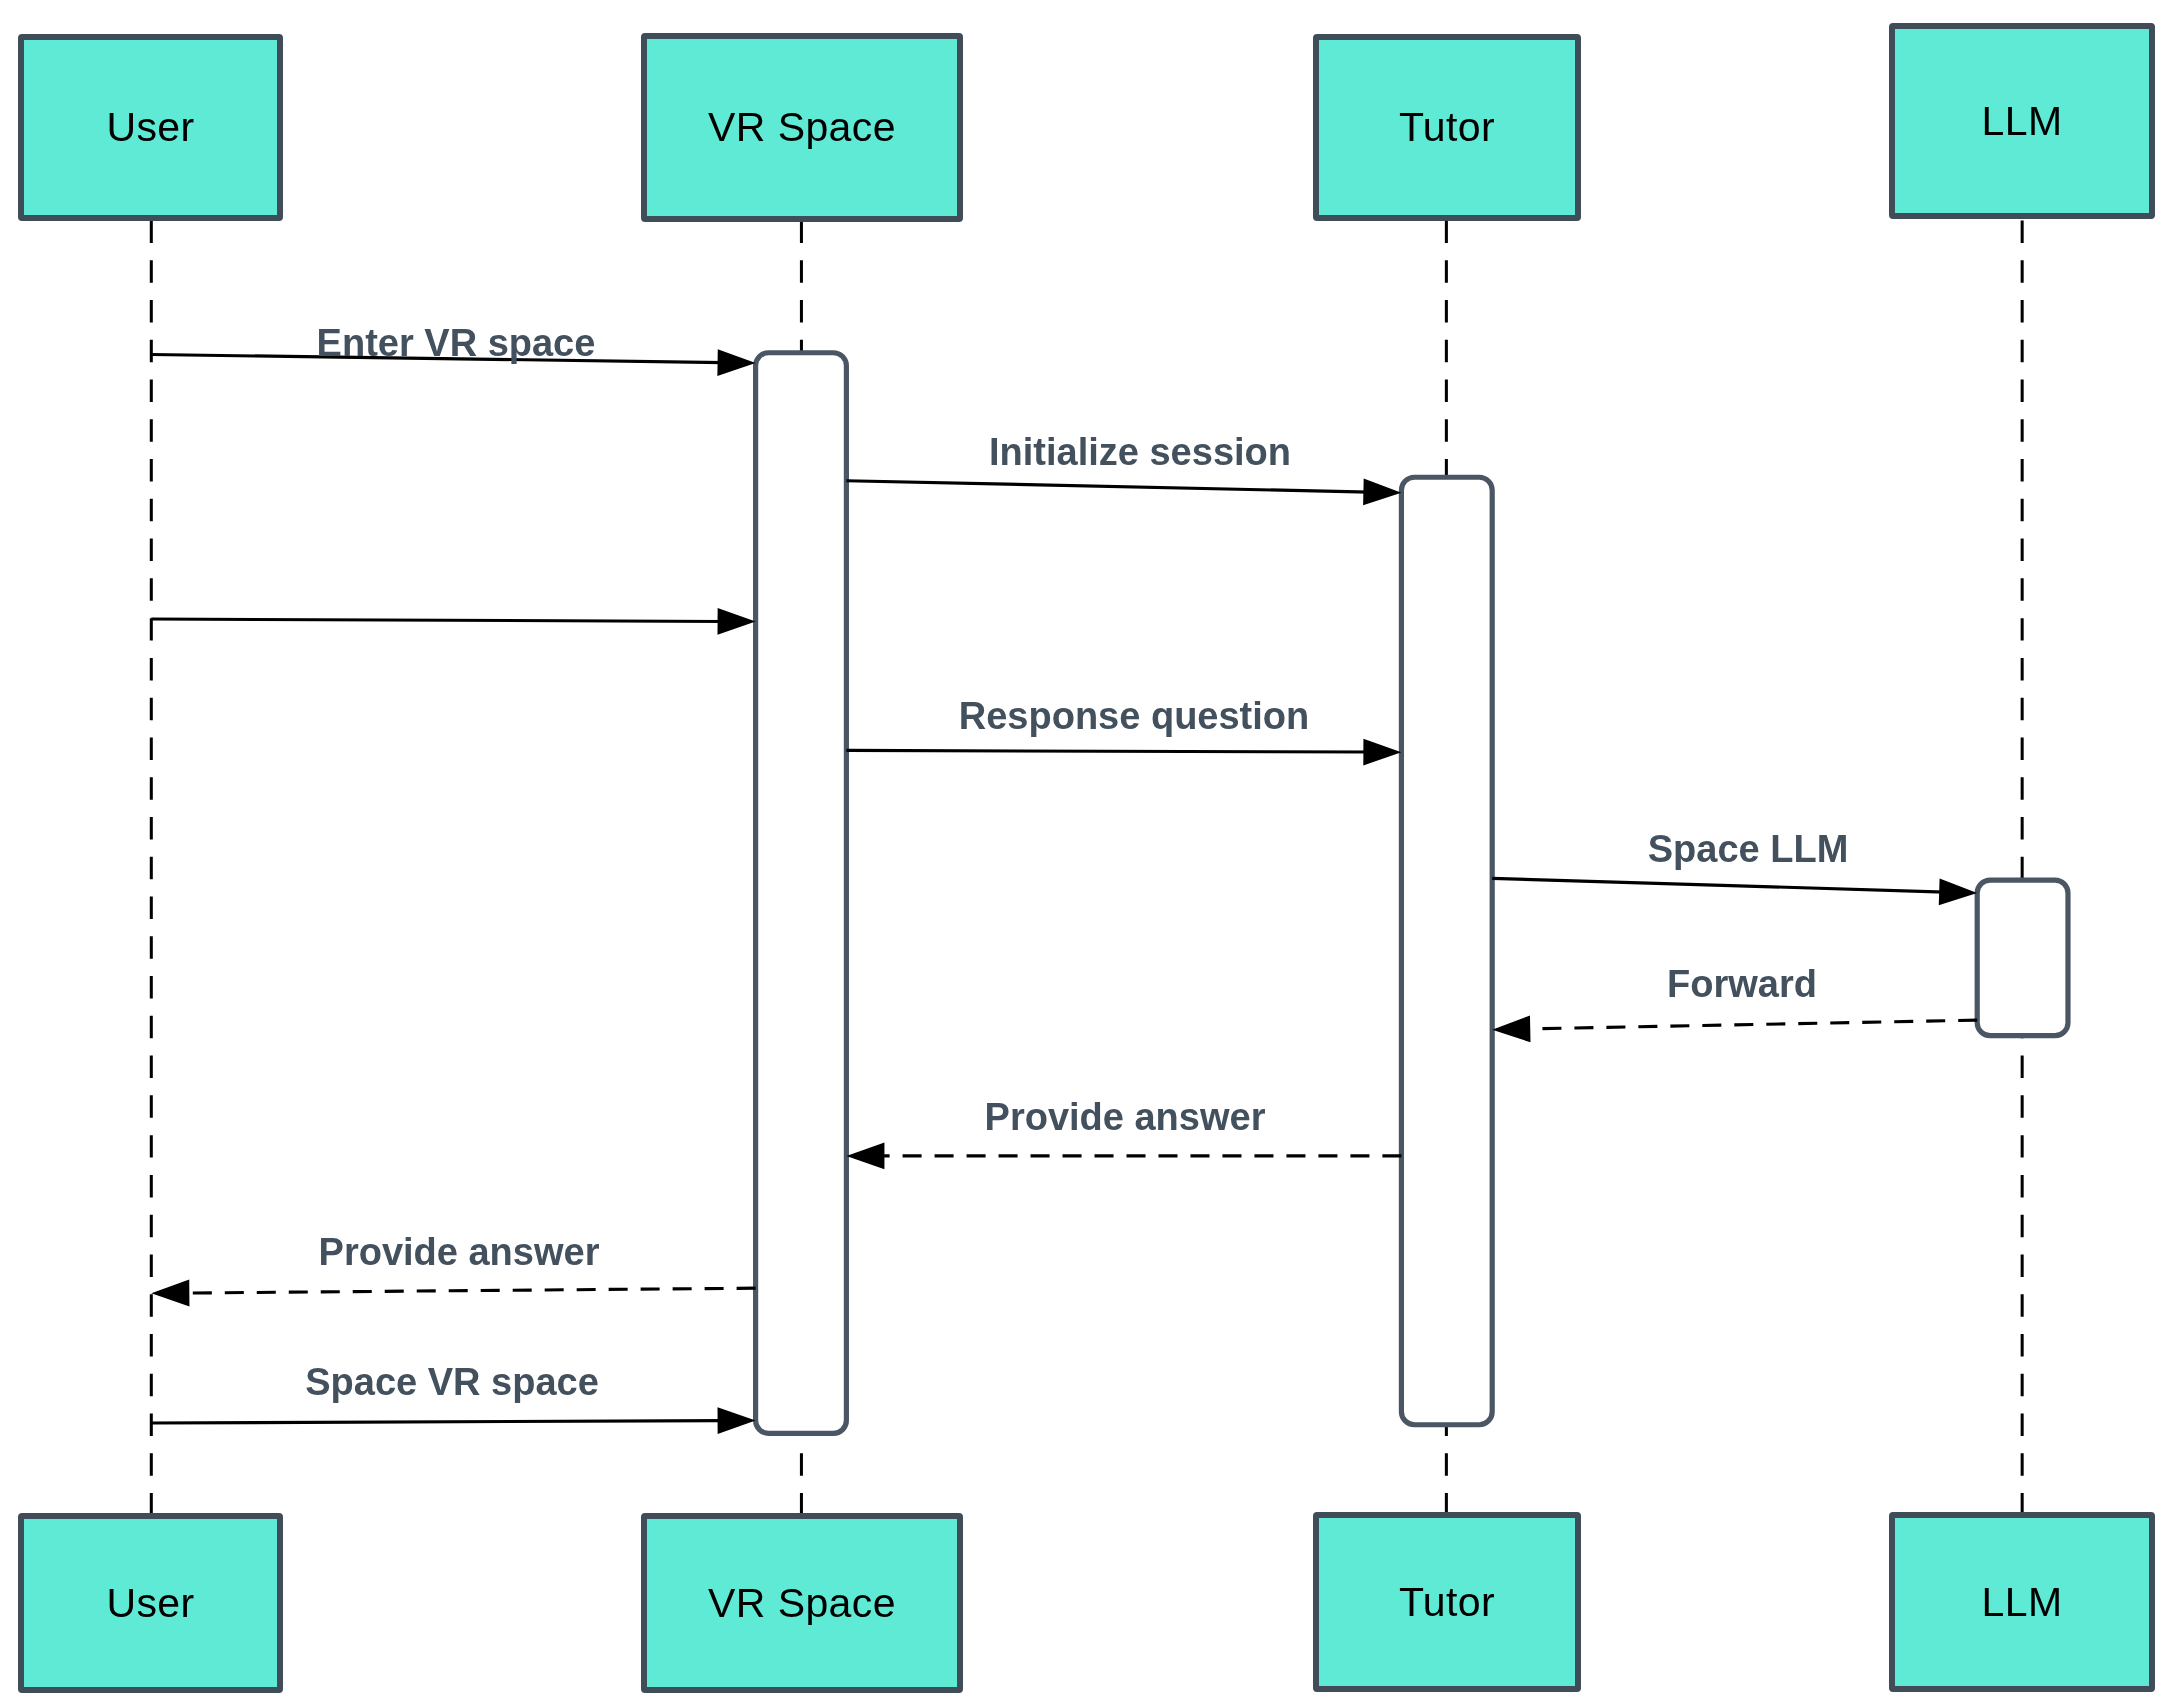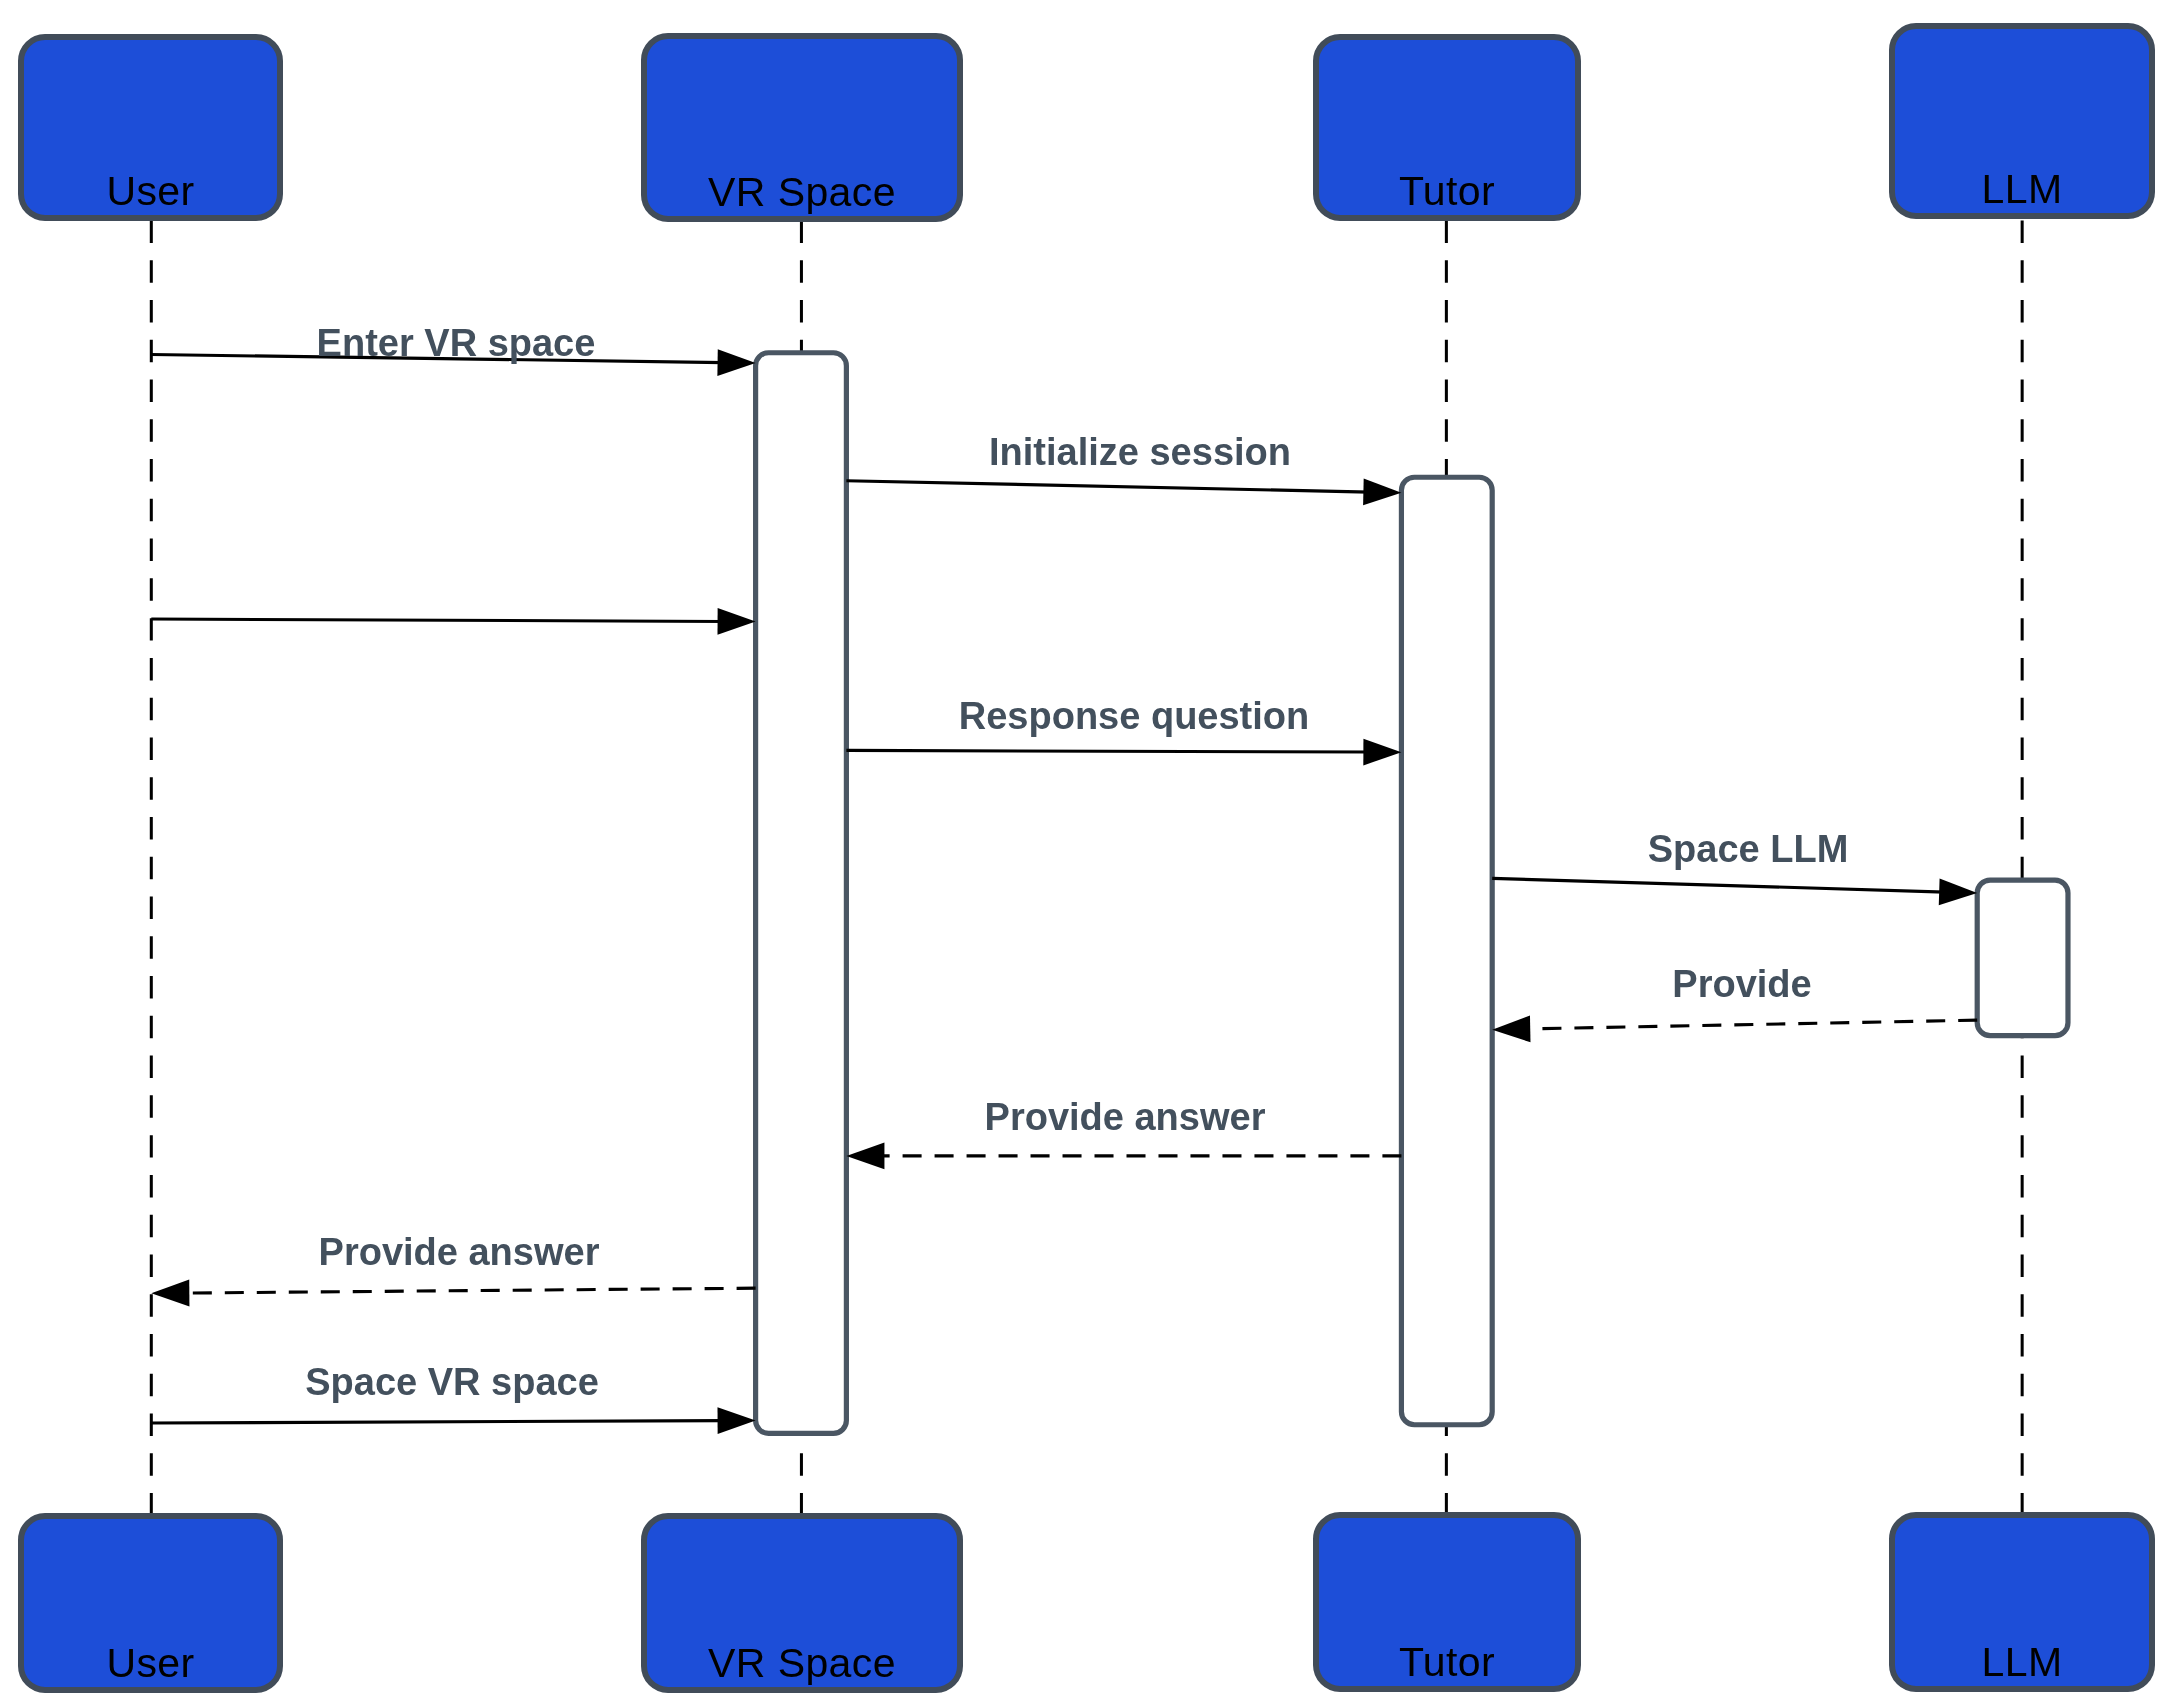--- a/index.html
+++ b/index.html
@@ -33,25 +33,25 @@
     stroke-width: 3.6;
     fill: none;
   }
   .msg-line.dashed {
     stroke-dasharray: 22 15;
   }
   .arrow-head { fill: #000000; stroke: none; }
   .actor-box {
     position: absolute;
     box-sizing: border-box;
-    background: #1d4ed8;
+    background: #5eead4;
     border: 6px solid #414c59;
-    border-radius: 27px;
+    border-radius: 4px;
     display: flex;
-    align-items: flex-end;
+    align-items: center;
     justify-content: center;
   }
   .actor-label {
     font-size: 41px;
     color: #000000;
     letter-spacing: 0.4px;
   }
   .msg-label {
     position: absolute;
     transform: translate(-50%, -50%);
@@ -89,21 +89,21 @@
       <polygon points="979,1337 1023,1321.5 1023,1352.5" class="arrow-head"></polygon>
       <line x1="874" y1="1490" x2="212.39862226478994" y2="1495.6789817831348" class="msg-line dashed"></line>
       <polygon points="175,1496 218.86533682591838,1480.1229024960878 219.13142144417557,1511.121760523053" class="arrow-head"></polygon>
       <line x1="175" y1="1646" x2="836.6003444480772" y2="1643.1605135431414" class="msg-line"></line>
       <polygon points="874,1643 830.0669282255103,1658.6886967099738 829.9338822405537,1627.6889822150645" class="arrow-head"></polygon>
     </svg>
 <div class="msg-label" style="left: 456px; top: 323px; margin-top: 20px;">Enter VR space</div>
     <div class="msg-label" style="left: 1140px; top: 452px;">Initialize session</div>
     <div class="msg-label" style="left: 1134px; top: 716px;">Response question</div>
     <div class="msg-label" style="left: 1748px; top: 849px;">Space LLM</div>
-    <div class="msg-label" style="left: 1742px; top: 984px;">Provide</div>
+    <div class="msg-label" style="left: 1742px; top: 984px;">Forward</div>
     <div class="msg-label" style="left: 1125px; top: 1117px;">Provide answer</div>
     <div class="msg-label" style="left: 459px; top: 1252px;">Provide answer</div>
     <div class="msg-label" style="left: 452px; top: 1382px;">Space VR space</div>
     <div class="actor-box" style="left: 18px; top: 34px; width: 265px; height: 187px;">
       <span class="actor-label">User</span>
     </div>
     <div class="actor-box" style="left: 18px; top: 1513px; width: 265px; height: 180px;">
       <span class="actor-label">User</span>
     </div>
     <div class="actor-box" style="left: 641px; top: 33px; width: 322px; height: 189px;">

